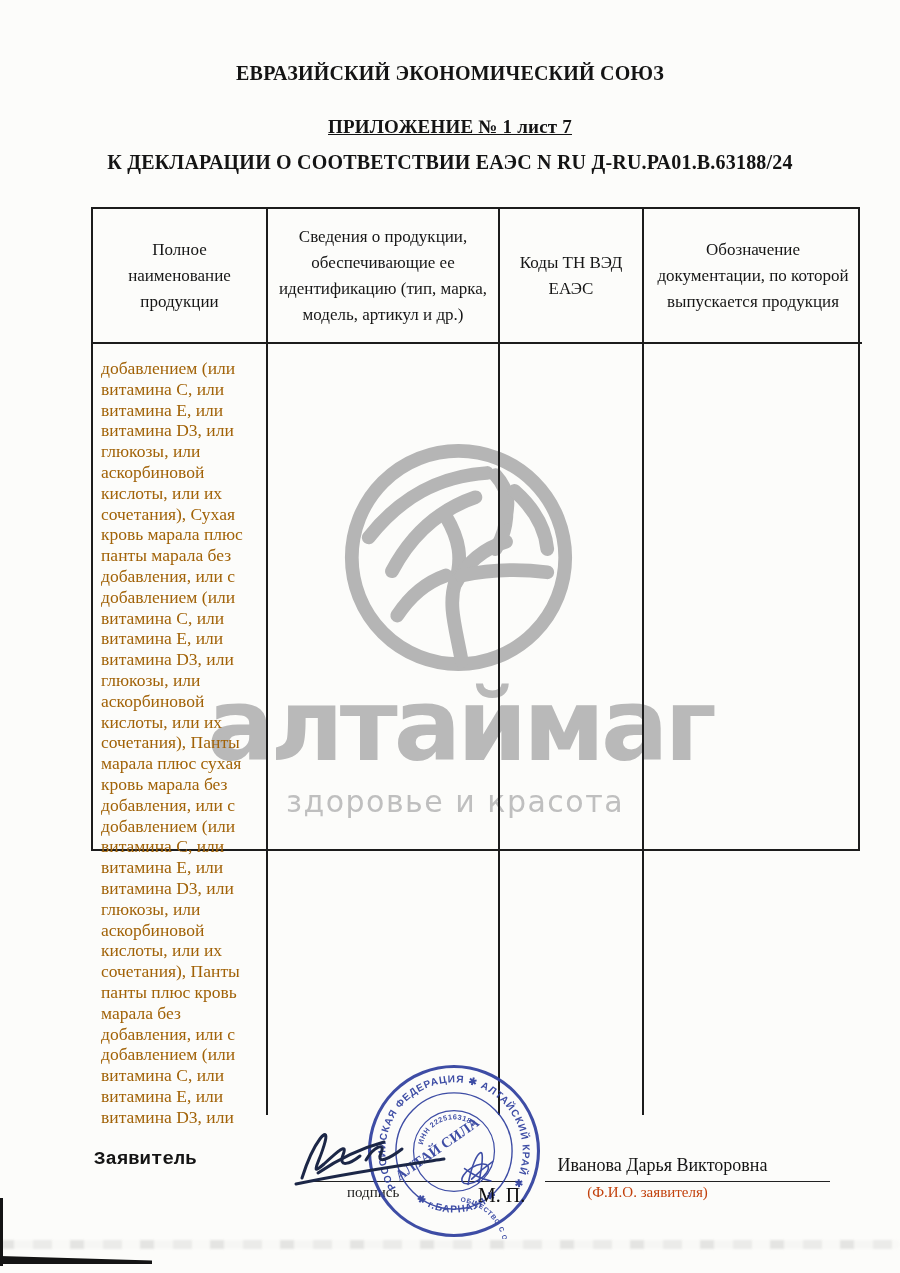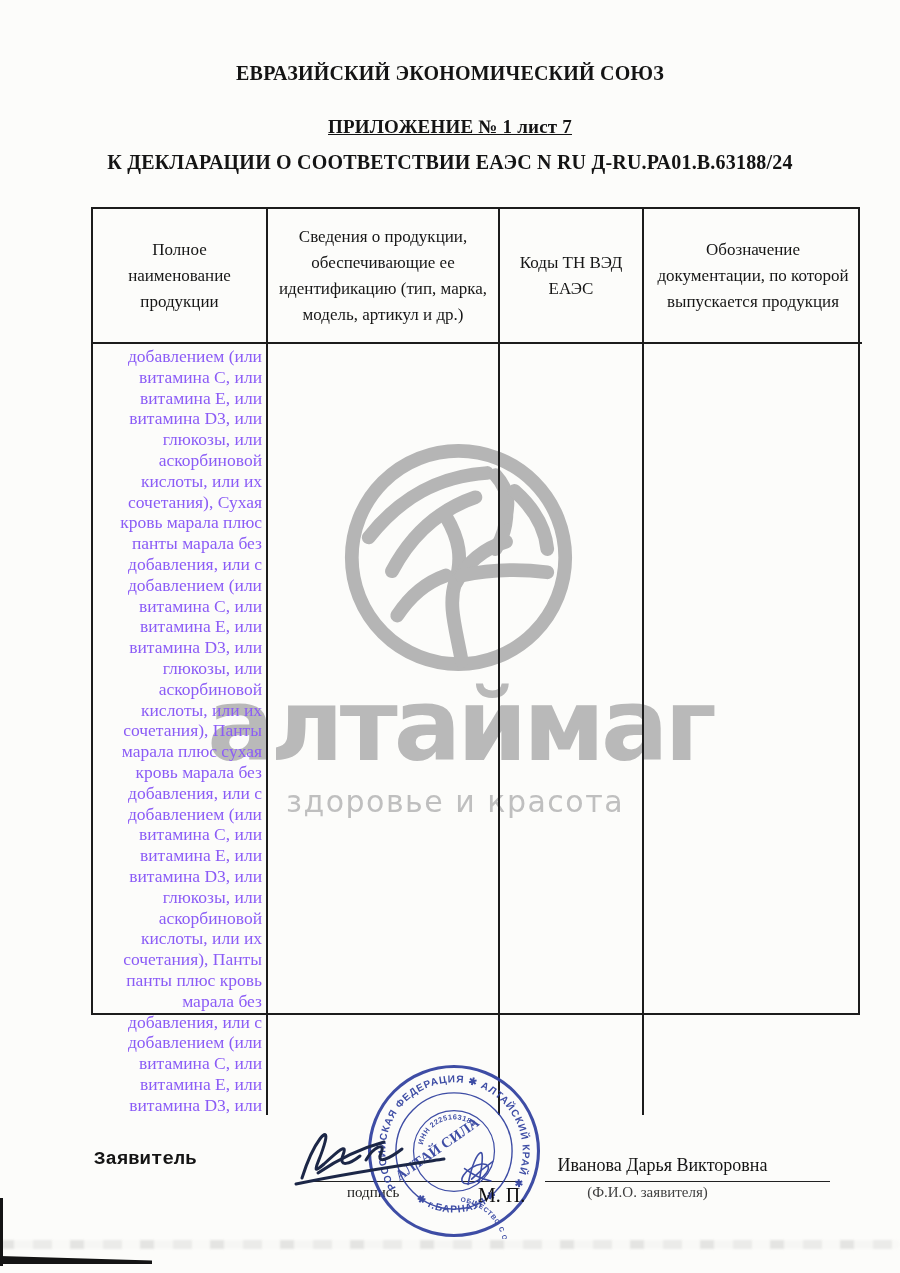--- a/index.html
+++ b/index.html
@@ -25,49 +25,49 @@
     left:60px;top:676px;width:800px;text-align:center;
     font-size:100px;line-height:1;font-weight:bold;letter-spacing:-4px;
     color:#b9b9b9;
   }
   .wm-tagline{
     left:60px;top:784px;width:790px;text-align:center;
     font-size:30px;letter-spacing:1.5px;color:#bfbfbf;
   }
   
   .doc-table{
-    left:91px;top:207px;width:769px;height:808px;z-index:2;
+    left:91px;top:207px;width:769px;height:644px;z-index:2;
     display:grid;
     grid-template-columns:173px 232px 144px 220px;
     grid-template-rows:133px 773px;
     border:2px solid #1c1c1c;
     box-sizing:border-box;
     background:transparent;
   }
   .cell{box-sizing:border-box;border-left:2px solid #1c1c1c;}
   .cell.first{border-left:none;}
   .hcell{
     display:flex;align-items:center;justify-content:center;text-align:center;
     font-size:17px;line-height:26px;padding:4px 10px;color:#161616;
   }
   .bcell{border-top:2px solid #1c1c1c;}
   .product-lines{
-    padding:2px 4px 0 8px;font-size:17.5px;line-height:20.8px;
-    color:#8b5cf6;white-space:nowrap;text-align:right;
+    padding:14px 4px 0 8px;font-size:17.5px;line-height:20.8px;
+    color:#a16207;white-space:nowrap;
   }
   
   .applicant{left:94px;top:1148px;font-size:19px;font-weight:bold;color:#141414;z-index:2;font-family:Liberation Mono, monospace;}
   .sig-line{left:303px;top:1181px;width:218px;border-top:1.6px solid #222;z-index:2;}
   .sig-caption{left:347px;top:1184px;font-size:15px;color:#222;z-index:2;}
   .signature-svg{left:292px;top:1118px;width:250px;height:75px;z-index:5;}
   .stamp-svg{left:366px;top:1063px;width:176px;height:176px;z-index:3;opacity:.92;}
   .seal-caption{left:450px;top:1184px;font-size:20px;color:#101010;z-index:4;margin-left:28px;}
   .fio-line{left:545px;top:1181px;width:285px;border-top:1.6px solid #222;z-index:2;}
   .fio-name{left:545px;top:1155px;width:235px;text-align:center;font-size:18px;color:#141414;z-index:2;}
-  .fio-caption{left:545px;top:1184px;width:205px;text-align:center;font-size:15px;color:#404040;z-index:2;}
+  .fio-caption{left:545px;top:1184px;width:205px;text-align:center;font-size:15px;color:#c2410c;z-index:2;}
   
   .streak{
     left:0;top:1240px;width:900px;height:9px;z-index:0;opacity:.55;
     background:repeating-linear-gradient(90deg,
       rgba(130,130,128,.35) 0 14px, rgba(185,185,182,.15) 14px 33px,
       rgba(150,150,148,.3) 33px 52px, rgba(200,200,197,.1) 52px 70px);
     filter:blur(1px);border-radius:4px;
   }
   .edge-wedge{
     left:0;top:1256px;width:152px;height:8px;background:#141414;z-index:6;

